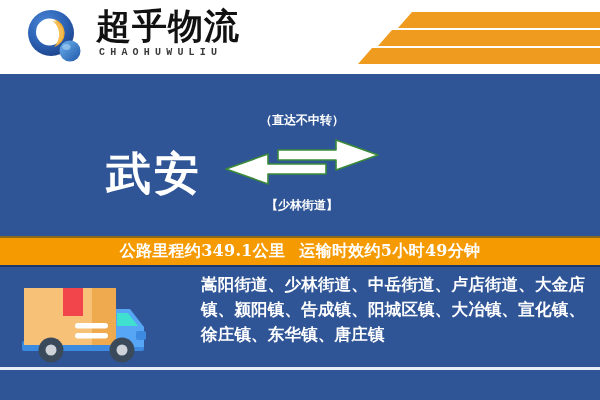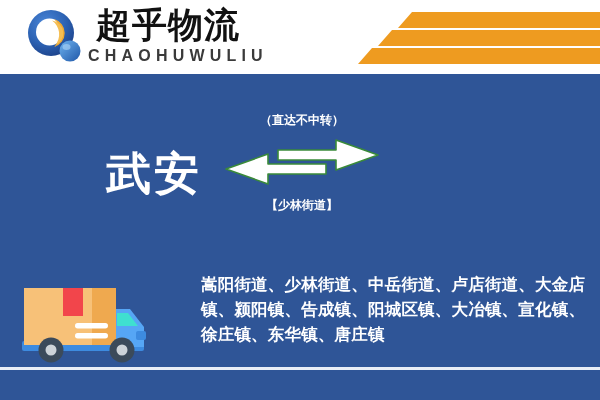--- a/index.html
+++ b/index.html
@@ -28,36 +28,37 @@
     overflow: hidden;
   }
   .logo-mark {
     position: absolute;
     left: 24px; top: 8px;
     width: 62px; height: 58px;
   }
   .brand-cn {
     position: absolute;
     left: 96px; top: 7px;
-    font-family: Liberation Serif, serif;
+    font-family: Liberation Sans, sans-serif;
     font-size: 35px;
     font-weight: bold;
     color: #111111;
     letter-spacing: 1px;
     line-height: 38px;
     white-space: nowrap;
   }
   .brand-en {
     position: absolute;
-    left: 88px; top: 47px;
-    font-size: 16px;
+    left: 99px; top: 47px;
+    font-size: 10px;
     font-weight: bold;
     color: #3a3a3a;
     letter-spacing: 5.2px;
     white-space: nowrap;
+    font-family: Liberation Mono, monospace;
   }
   .stripes {
     position: absolute;
     right: 0; top: 8px;
     width: 260px; height: 60px;
   }
 
   
   .panel {
     position: absolute;
@@ -219,20 +220,23 @@
               <polygon points="108,28 50,28 50,18 8,33 50,48 50,38 108,38"></polygon>
             </g>
           </svg>
         </div>
 
         <div class="mid-bottom">【少林街道】</div>
       </div>
 
     </div>
 
+    <div class="infobar">
+      <div class="infobar-text"><span>公路里程约349.1公里</span><span class="infobar-gap"></span><span>运输时效约5小时49分钟</span></div>
+    </div>
 
     <div class="truck">
       <svg width="132" height="88" viewBox="0 0 132 88">
 
         <rect x="4" y="62" width="122" height="10" rx="2" fill="#3D8BE0"></rect>
 
         <path d="M96 30 H112 L126 48 V68 H96 Z" fill="#56A6F5"></path>
         <path d="M99 34 H110 L120 47 H99 Z" fill="#3FE0D0"></path>
         <rect x="118" y="52" width="10" height="9" rx="2" fill="#3D8BE0"></rect>
 

